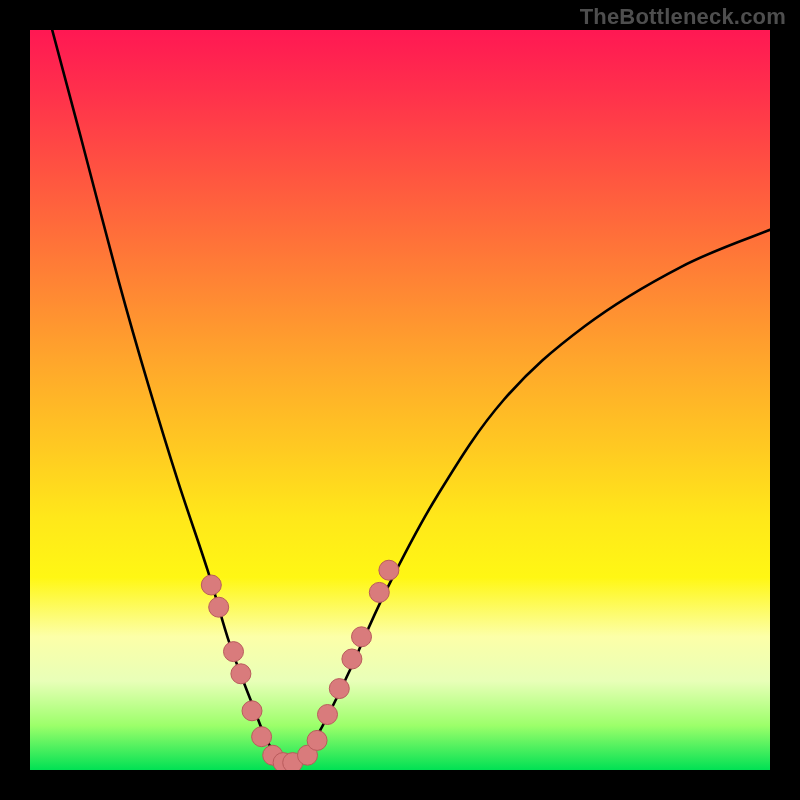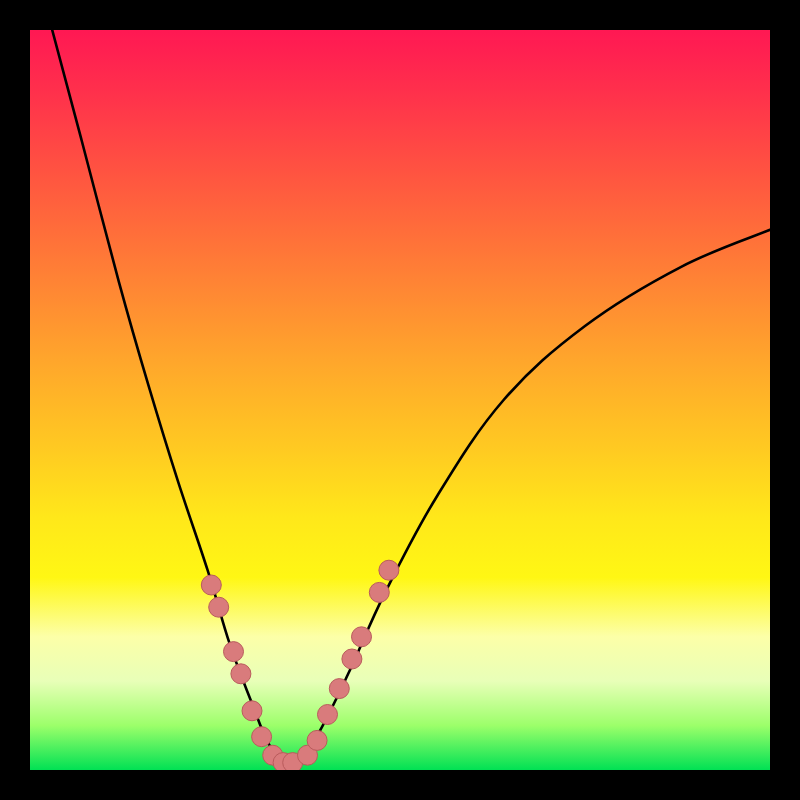--- a/index.html
+++ b/index.html
@@ -68,20 +68,21 @@
     fill: #d97b7c;
     stroke: #b95b5c;
     stroke-width: 1;
   }
 </style>
 </head>
 <body>
 
 <div class="frame">
 
+  <div class="watermark">TheBottleneck.com</div>
 
   <div class="plot-area">
 
     <svg class="curve" viewBox="0 0 740 740">
       <g>
         <path d="M 22.2 0.0 C 27.5 20.0, 39.8 65.7, 51.8 111.0 C 63.8 156.3, 76.8 207.6, 88.8 251.6 C 100.8 295.6, 107.7 319.2, 118.4 355.2 C 129.1 391.2, 137.3 418.1, 148.0 451.4 C 158.7 484.7, 168.3 510.9, 177.6 540.2 C 186.9 569.5, 191.8 590.2, 199.8 614.2 C 207.8 638.2, 215.3 656.1, 222.0 673.4 C 228.7 690.7, 231.5 699.7, 236.8 710.4 C 242.1 721.1, 248.9 728.6, 251.6 732.6"></path>
         <path d="M 266.4 732.6 C 270.4 727.3, 279.3 719.0, 288.6 703.0 C 297.9 687.0, 306.2 669.1, 318.2 643.8 C 330.2 618.5, 339.2 594.4, 355.2 562.4 C 371.2 530.4, 385.7 500.8, 407.0 466.2 C 428.3 431.6, 447.0 400.6, 473.6 370.0 C 500.2 339.4, 523.0 320.0, 555.0 296.0 C 587.0 272.0, 617.9 254.1, 651.2 236.8 C 684.5 219.5, 724.0 206.5, 740.0 199.8"></path>
       </g>
       <g class="beads">
           <circle cx="181.3" cy="555.0" r="10"></circle>

